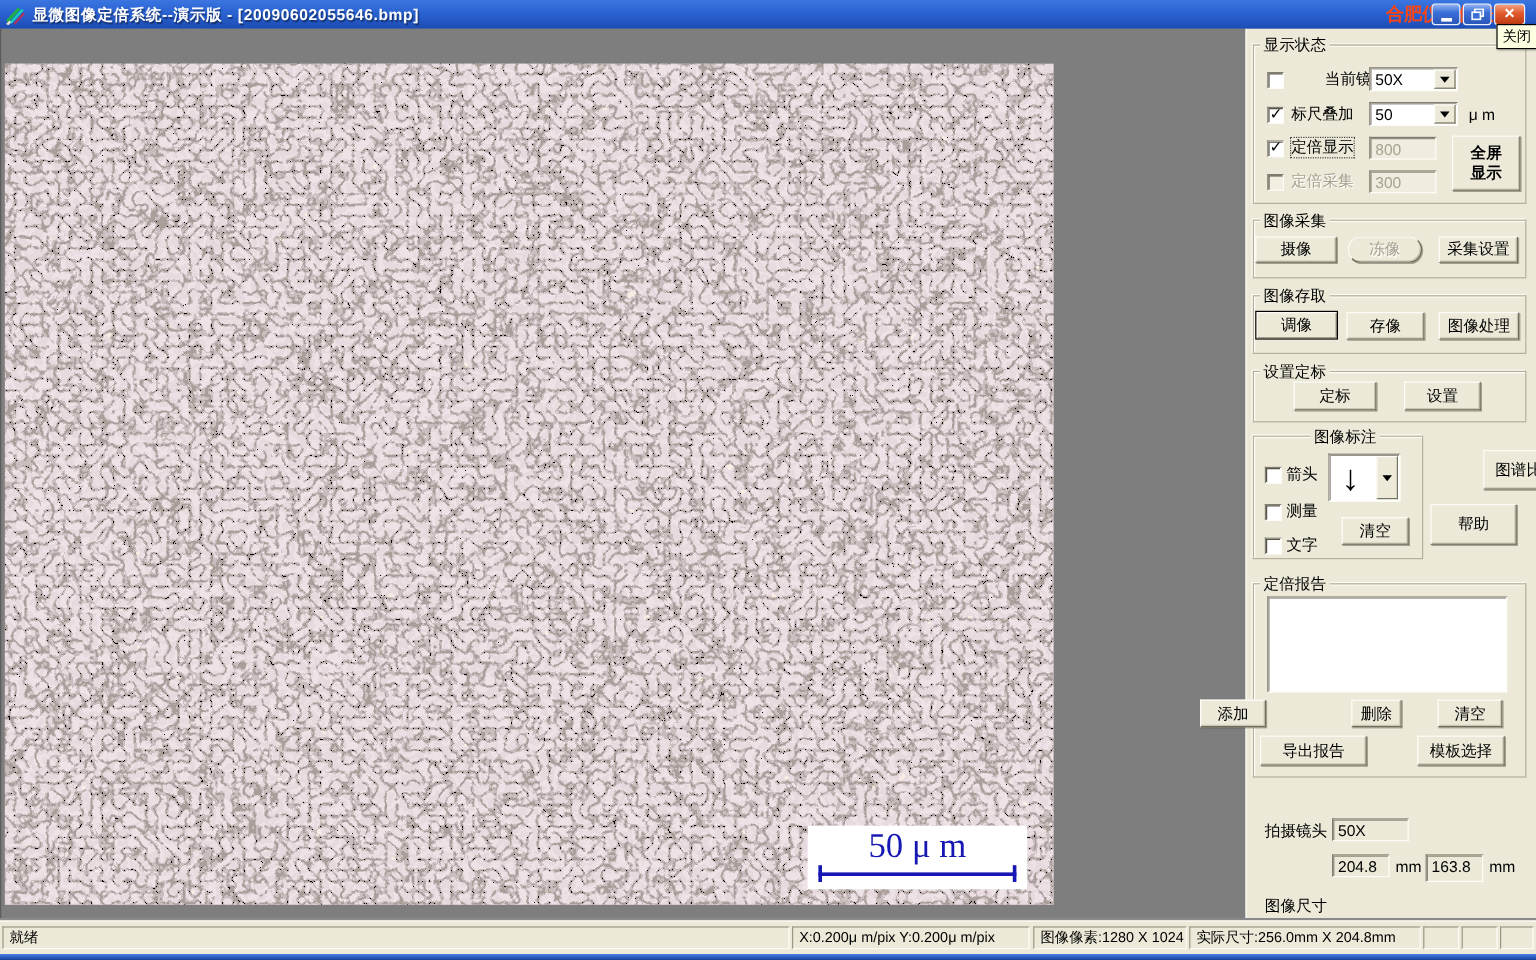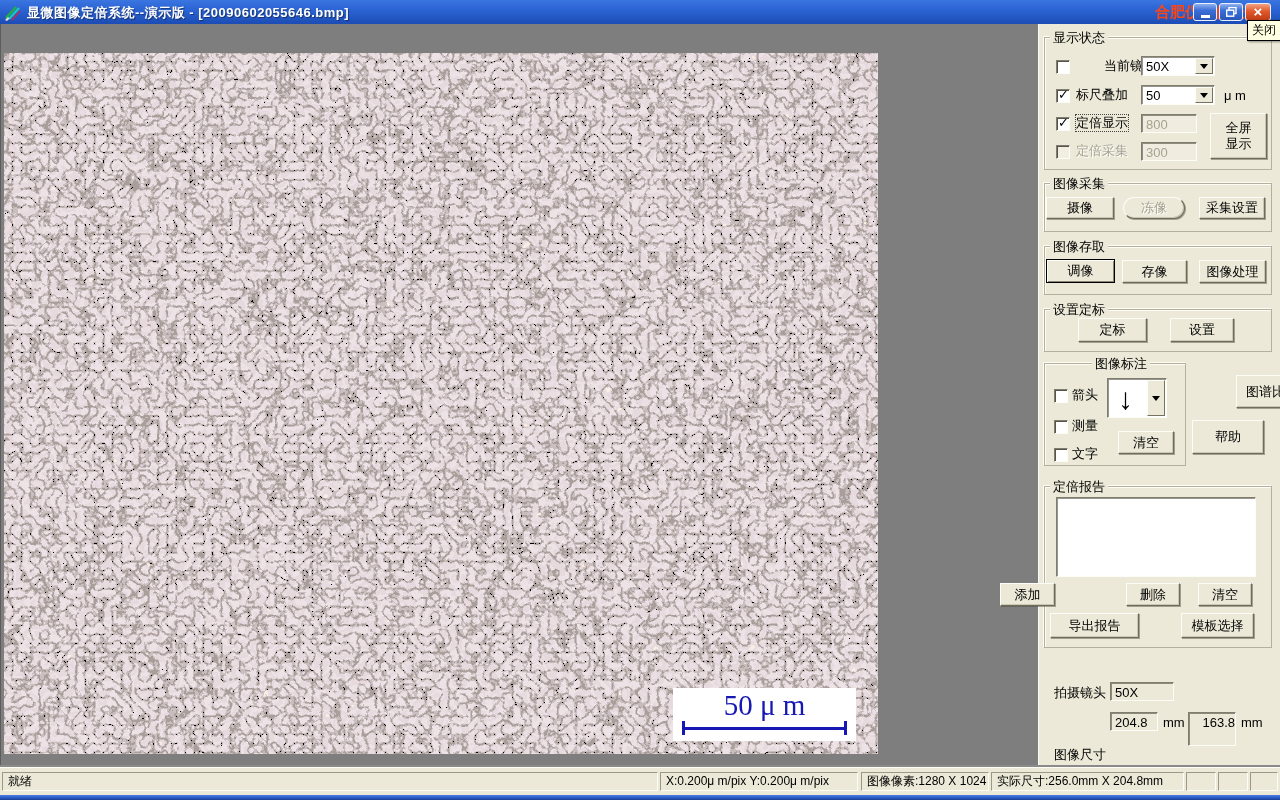--- a/index.html
+++ b/index.html
@@ -59,21 +59,21 @@
   .ddbtn{position:absolute;right:1px;top:1px;bottom:1px;width:16px;background:#ece9d8;
     border:1px solid;border-color:#fdfdf7 #75725f #75725f #fdfdf7;display:flex;align-items:center;justify-content:center;}
   .tri{width:0;height:0;border-left:4px solid transparent;border-right:4px solid transparent;border-top:5px solid #000;}
   .edit{position:absolute;background:#f0ede0;font-size:13px;color:#a6a290;padding:2px 0 0 4px;}
   .rofield{position:absolute;background:#ece9d8;font-size:13px;color:#000;padding:2px 0 0 4px;}
 
   .btn{position:absolute;background:#ece9d8;border:1px solid;border-color:#fdfdf7 #6f6c5a #6f6c5a #fdfdf7;
     box-shadow:1px 1px 0 rgba(70,68,56,.45), inset -1px -1px 0 #cbc7b4;
     display:flex;align-items:center;justify-content:center;font-size:13px;white-space:nowrap;
     box-sizing:border-box;cursor:default;color:#000;}
-  .btn.twoline{flex-direction:column;line-height:16px;}
+  .btn.twoline{flex-direction:column;line-height:16px;font-weight:bold;}
   .btn.def{border:1px solid #000;box-shadow:inset 1px 1px 0 #fdfdf7, inset -1px -1px 0 #8a8776;}
   .btn.dis{color:#a6a290;text-shadow:1px 1px 0 #fff;border-radius:11px;}
 
   .arrowcombo{position:absolute;background:#fff;}
   .arrowcombo .aglyph{position:absolute;left:10px;top:2px;font-size:30px;font-weight:bold;color:#000;line-height:36px;}
 
   .listbox{position:absolute;background:#fff;}
 
   
   .statusbar{position:absolute;left:0;top:767px;width:1280px;height:28px;background:#ece9d8;
@@ -223,31 +223,31 @@
   <span class="lbl" style="left:1072px;top:446px;">文字</span>
 
   <div class="btn" style="left:1192px;top:375px;width:72px;height:33px;margin-left:44px;">图谱比对</div>
   <div class="btn" style="left:1192px;top:420px;width:72px;height:34px;">帮助</div>
 
   <div class="group" style="left:1044px;top:486px;width:226px;height:160px;">
     <span class="gtitle" style="left:5px;top:-8px;">定倍报告</span>
   </div>
   <div class="listbox sunken" style="left:1056px;top:497px;width:200px;height:80px;"></div>
   <div class="btn" style="left:1000px;top:583px;width:55px;height:23px;">添加</div>
-  <div class="btn" style="left:1126px;top:583px;width:54px;height:23px;">删除</div>
+  <div class="btn" style="left:1126px;top:583px;width:42px;height:23px;">删除</div>
   <div class="btn" style="left:1198px;top:583px;width:54px;height:23px;">清空</div>
   <div class="btn" style="left:1050px;top:613px;width:89px;height:25px;">导出报告</div>
   <div class="btn" style="left:1181px;top:613px;width:73px;height:25px;">模板选择</div>
 
   <span class="lbl" style="left:1054px;top:685px;">拍摄镜头</span>
   <div class="rofield sunken" style="left:1110px;top:682px;width:64px;height:19px;">50X</div>
   <span class="lbl" style="left:1054px;top:715px;margin-top:32px;">图像尺寸</span>
   <div class="rofield sunken" style="left:1110px;top:712px;width:48px;height:19px;">204.8</div>
   <span class="lbl" style="left:1163px;top:715px;">mm</span>
-  <div class="rofield sunken" style="left:1188px;top:712px;width:48px;height:34px;text-align:right;">163.8</div>
+  <div class="rofield sunken" style="left:1188px;top:712px;width:48px;height:23px;">163.8</div>
   <span class="lbl" style="left:1241px;top:715px;">mm</span>
 
   <div class="statusbar">
     <div class="spanel" style="left:2px;width:656px;">就绪</div>
     <div class="spanel" style="left:660px;width:198px;">X:0.200μ m/pix Y:0.200μ m/pix</div>
     <div class="spanel" style="left:861px;width:128px;">图像像素:1280 X 1024</div>
     <div class="spanel" style="left:991px;width:193px;">实际尺寸:256.0mm X 204.8mm</div>
     <div class="spanel" style="left:1186px;width:30px;"></div>
     <div class="spanel" style="left:1218px;width:30px;"></div>
     <div class="spanel" style="left:1250px;width:28px;"></div>

